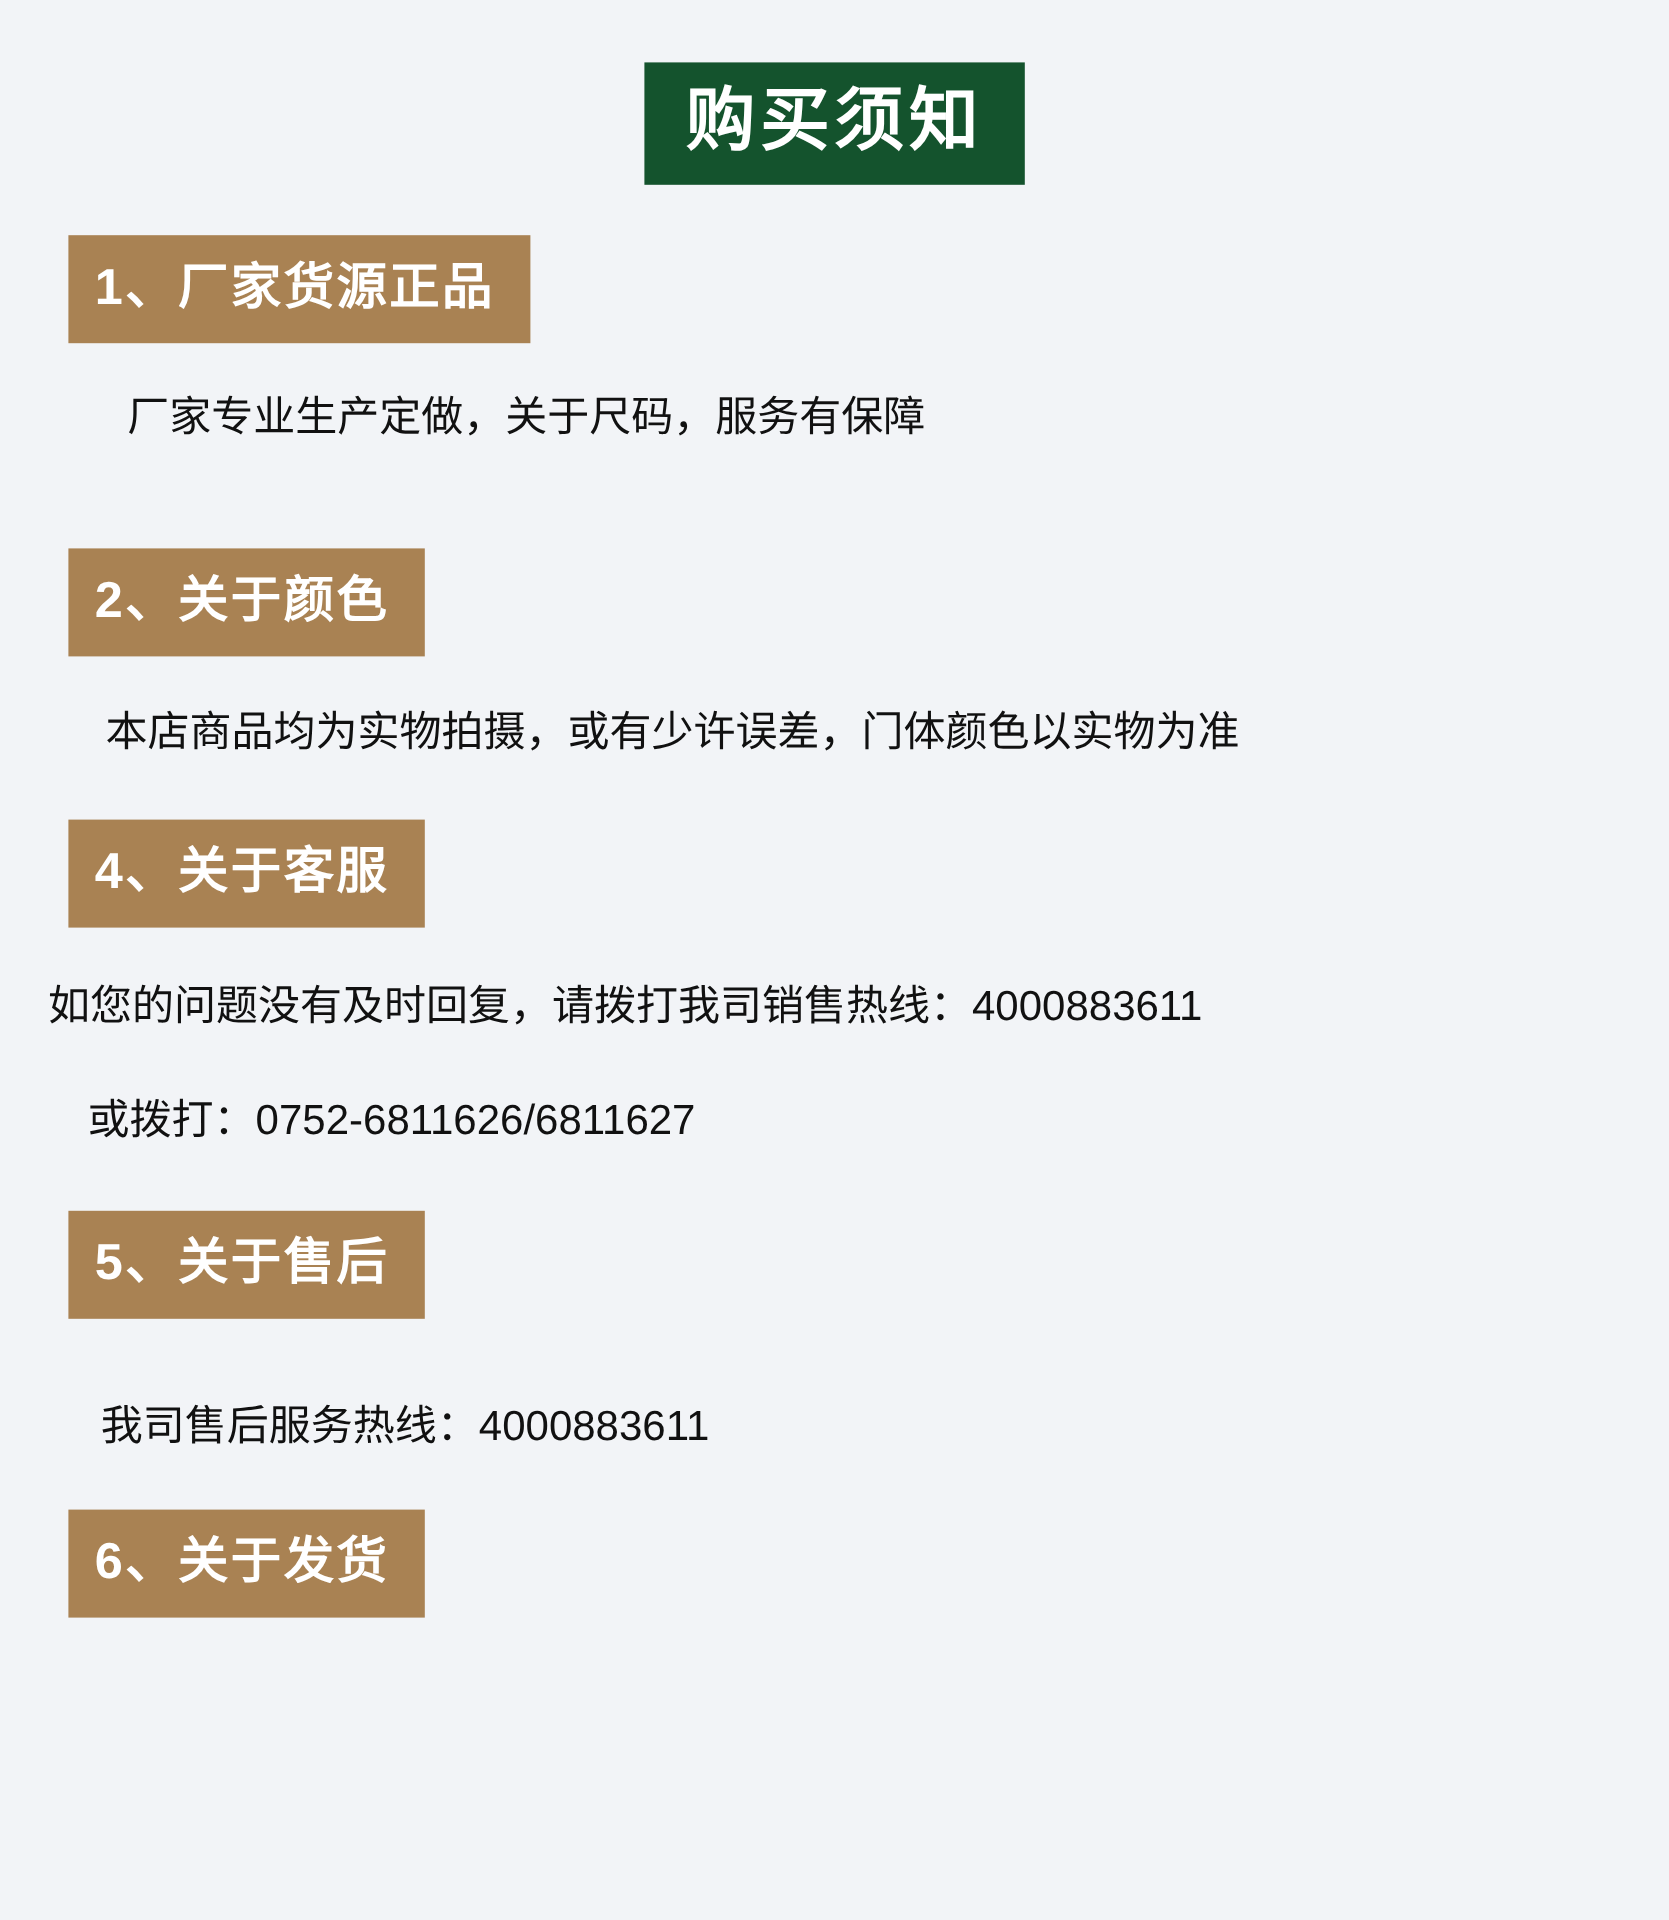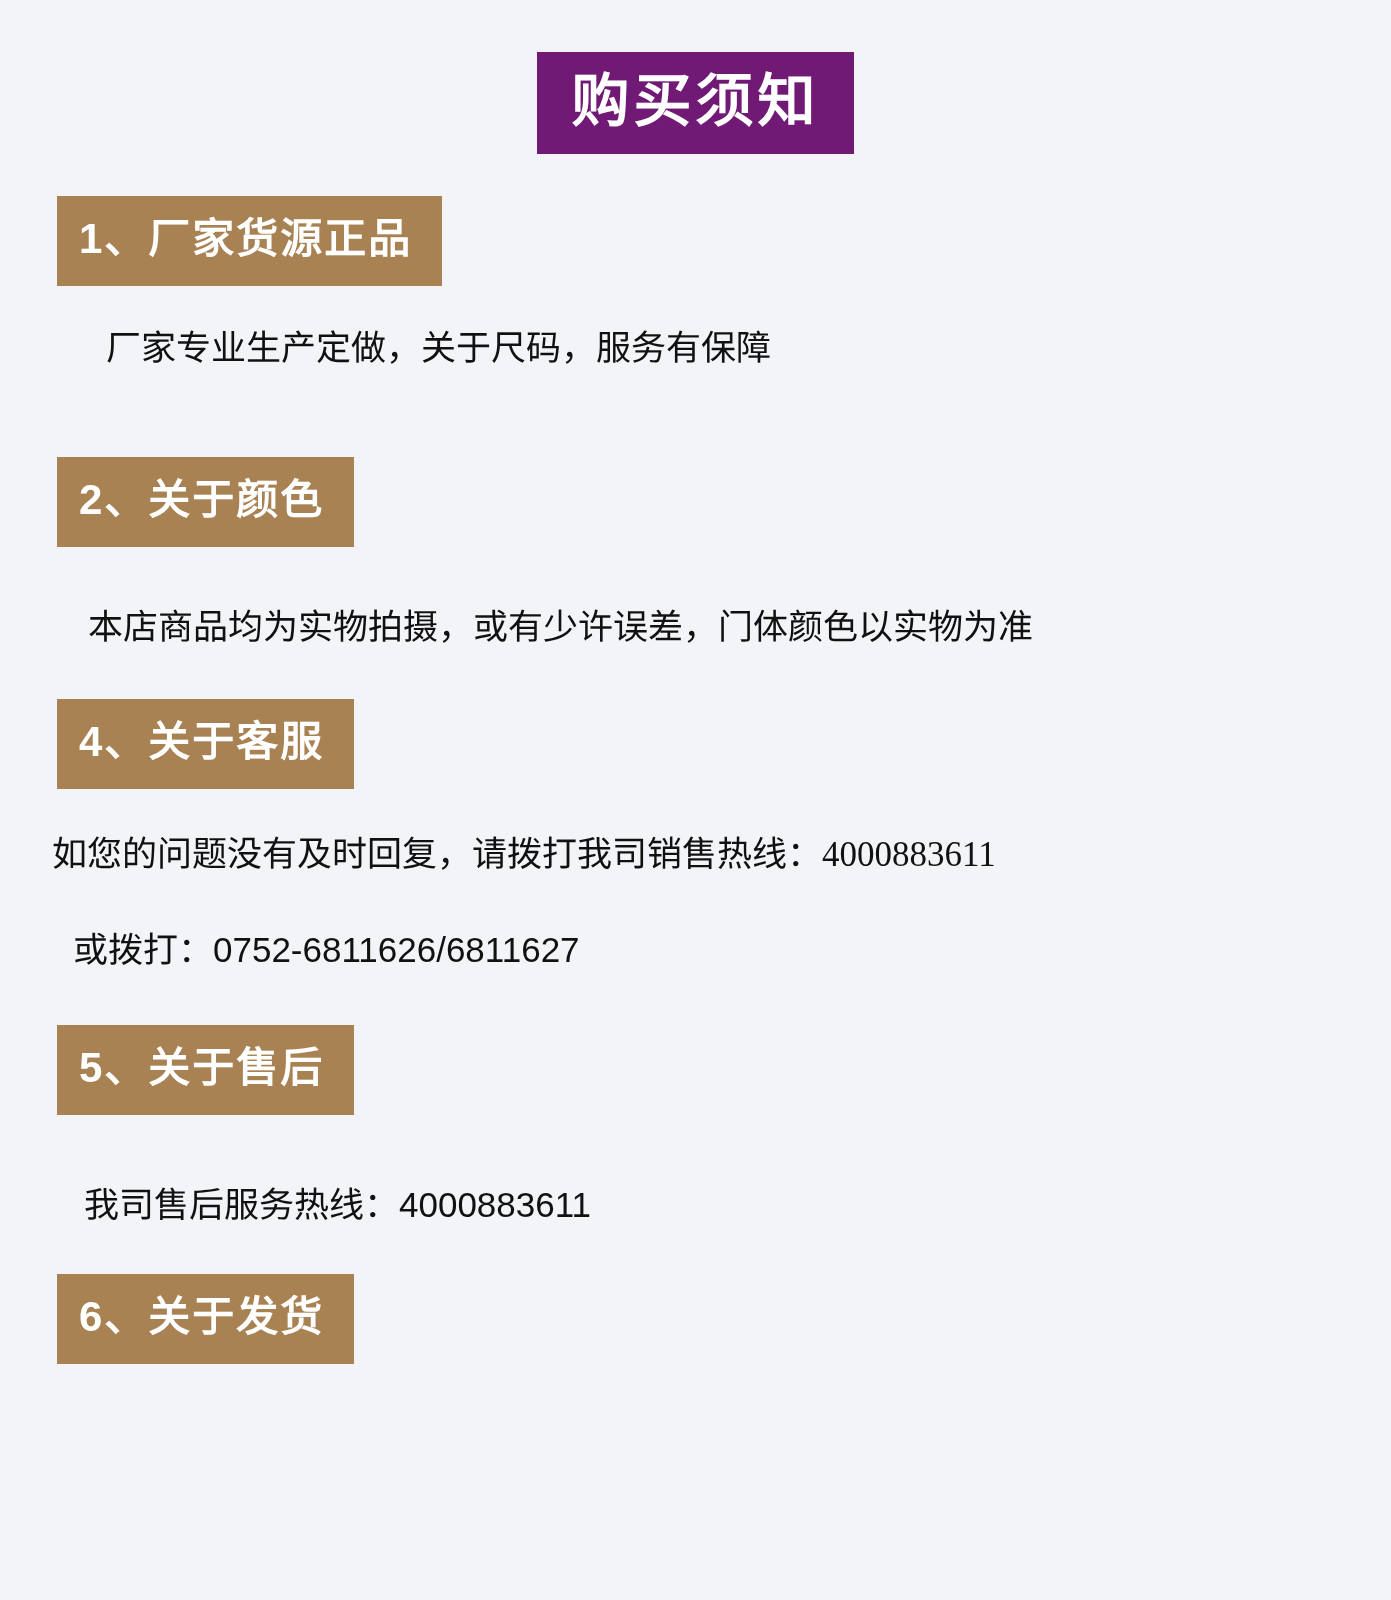--- a/index.html
+++ b/index.html
@@ -23,21 +23,21 @@
     background: #f2f4f7;
   }
 
   
   .title-wrap {
     padding-top: 52px;
     text-align: center;
   }
   .title-badge {
     display: inline-block;
-    background: #701a75;
+    background: #14532d;
     color: #ffffff;
     font-size: 58px;
     line-height: 1;
     font-weight: 700;
     letter-spacing: 4px;
     padding: 20px 34px 24px 34px;
     box-sizing: border-box;
   }
 
   
@@ -60,22 +60,22 @@
   .sec-body {
     font-size: 35px;
     line-height: 1.35;
     color: #111111;
     font-weight: 400;
     margin: 0;
     padding: 0;
   }
   .sec-body.indent-a { margin: 38px 0 0 106px; }
   .sec-body.indent-b { margin: 38px 0 0 108px; }
-  .sec-body.indent-c { margin: 56px 0 0 88px; }
-  .sec-body.indent-d { margin: 42px 0 0 52px; font-family: Liberation Serif, serif; }
+  .sec-body.indent-c { margin: 40px 0 0 88px; }
+  .sec-body.indent-d { margin: 42px 0 0 40px; }
   .sec-body.indent-e { margin: 48px 0 0 73px; }
   .sec-body.indent-f { margin: 42px 0 0 82px; }
   .sec-body.indent-g { margin: 66px 13px 0 84px; }
 
   .gap-1 { height: 42px; }
   .gap-2 { height: 42px; }
   .gap-3 { height: 44px; }
   .gap-4 { height: 48px; }
   .gap-5 { height: 52px; }
   .gap-6 { height: 46px; }

